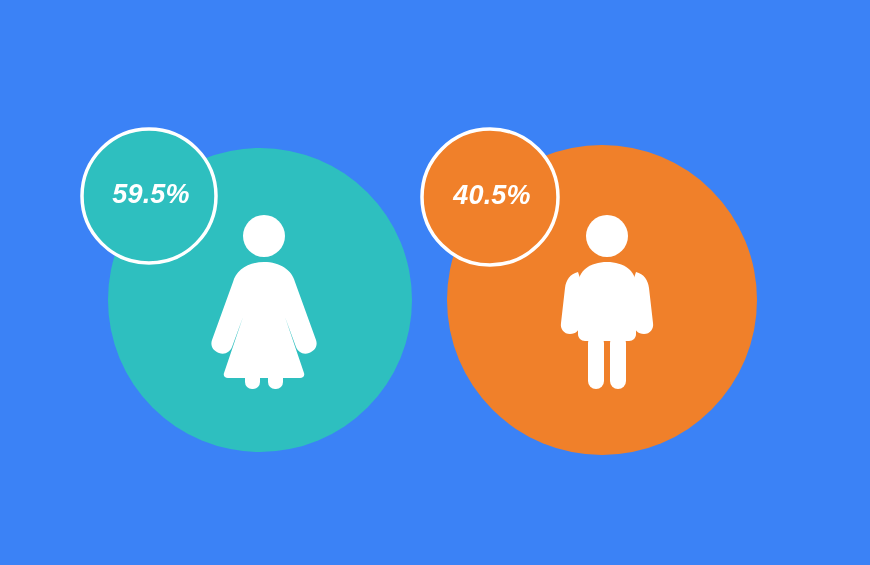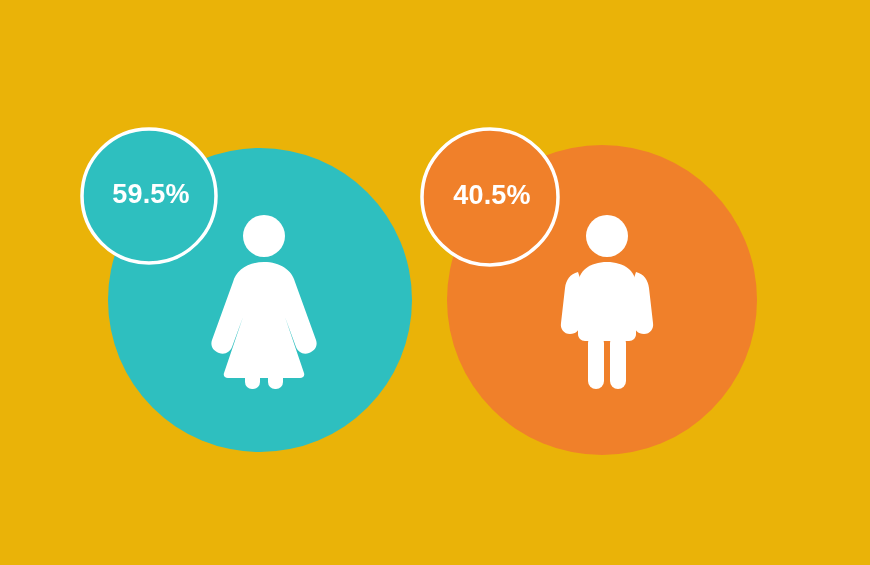--- a/index.html
+++ b/index.html
@@ -10,21 +10,22 @@
   body {
     width: 870px;
     height: 565px;
     font-family: "Liberation Sans", sans-serif;
     overflow: hidden;
   }
   #infographic {
     position: relative;
     width: 870px;
     height: 565px;
-    background: #eab308;
+    background: #3b82f6;
+    font-style: italic;
   }
   #infographic svg {
     display: block;
     width: 870px;
     height: 565px;
   }
   .pct-label {
     font-family: "Liberation Sans", sans-serif;
     font-size: 27px;
     font-weight: bold;

